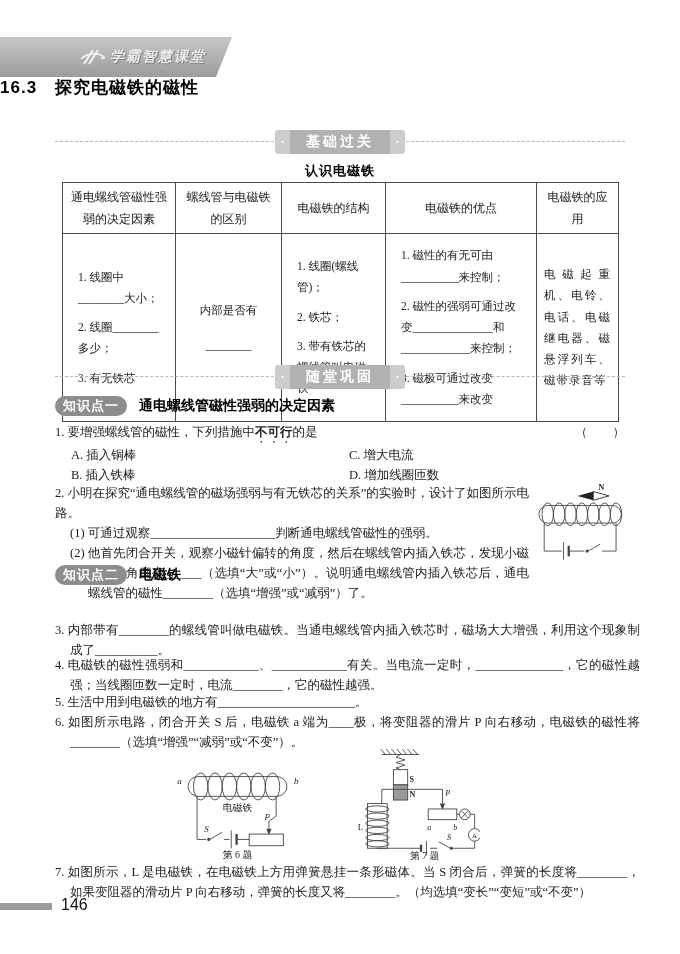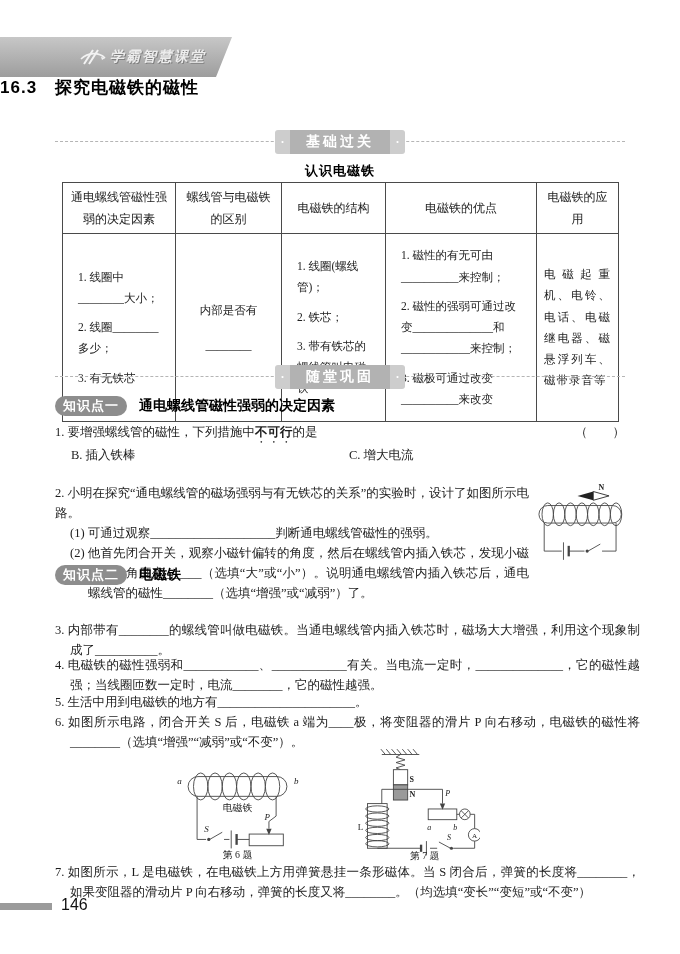--- a/index.html
+++ b/index.html
@@ -169,22 +169,24 @@
   <span class="kp-badge">知识点一</span>
   <span class="kp-title">通电螺线管磁性强弱的决定因素</span>
 </div>
 
 <div class="q" style="top:422px;">
   <div class="qline">
     <span><span>1. 要增强螺线管的磁性，下列措施中</span><span class="emph">不可行</span><span>的是</span></span>
     <span>（　　）</span>
   </div>
   <div class="opts">
+    <span>A. 插入铜棒</span>
+    <span>C. 增大电流</span>
     <span>B. 插入铁棒</span>
-    <span>C. 增大电流</span>
+    <span>D. 增加线圈匝数</span>
   </div>
 </div>
 
 <div class="q" style="top:483px;">
   <div class="fig-float fig">
     <svg width="88" height="92" viewBox="0 0 100 105">
       <text class="svgtxt" x="70" y="10" font-size="9" font-weight="bold">N</text>
       <polygon points="46,17 64,12 64,22" fill="#222"></polygon>
       <polygon points="64,12 82,17 64,22" fill="#fff" stroke="#222" stroke-width="1"></polygon>
       <rect class="ln" x="2" y="28" width="94" height="20" rx="10"></rect>

